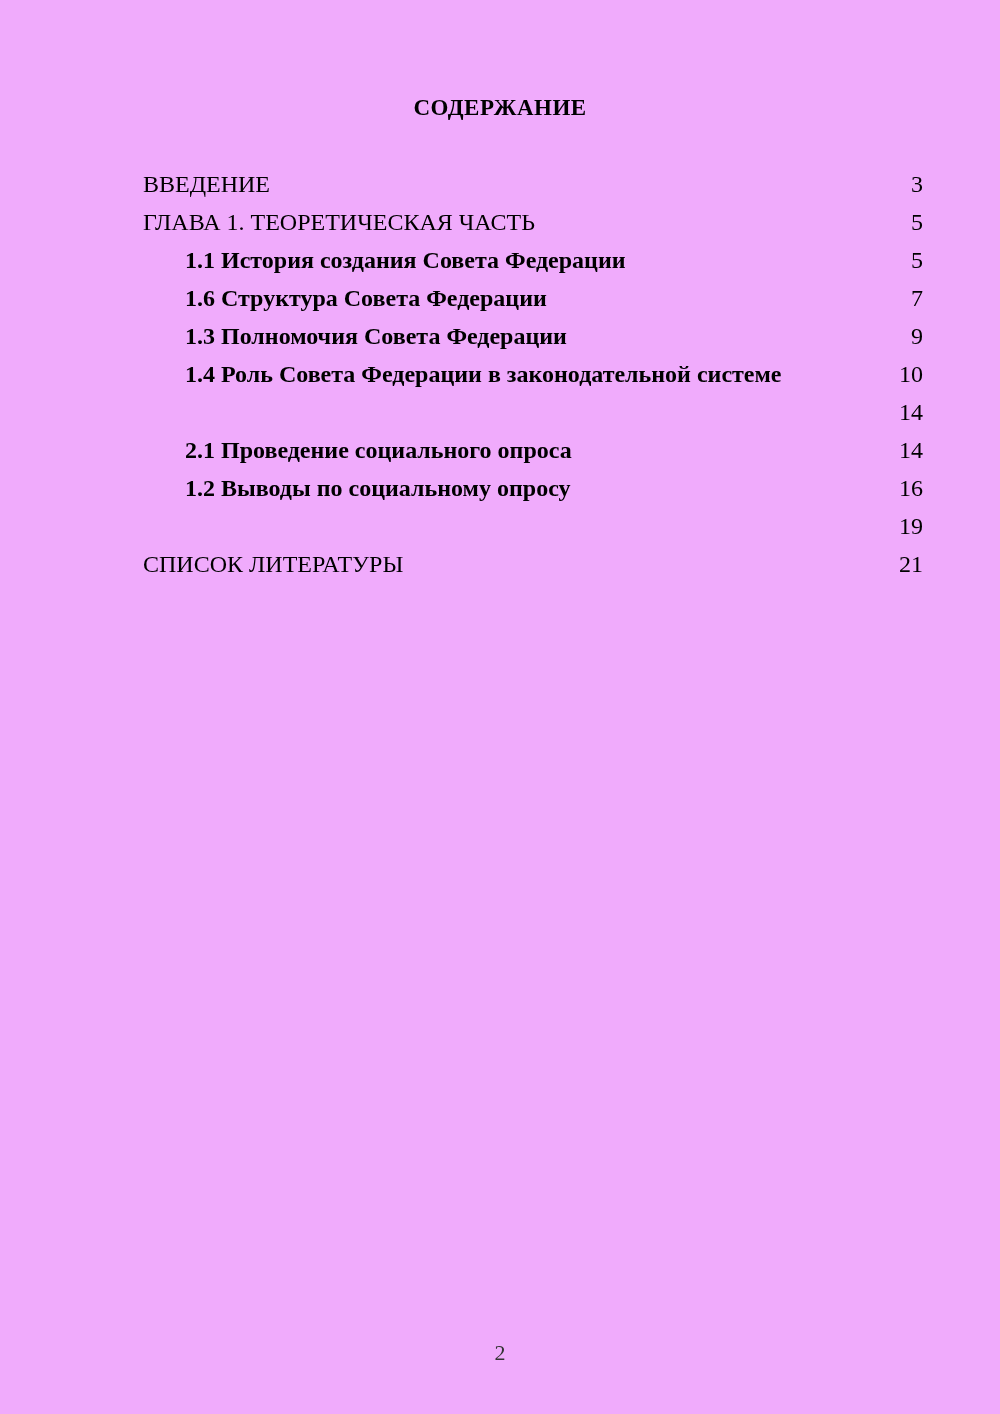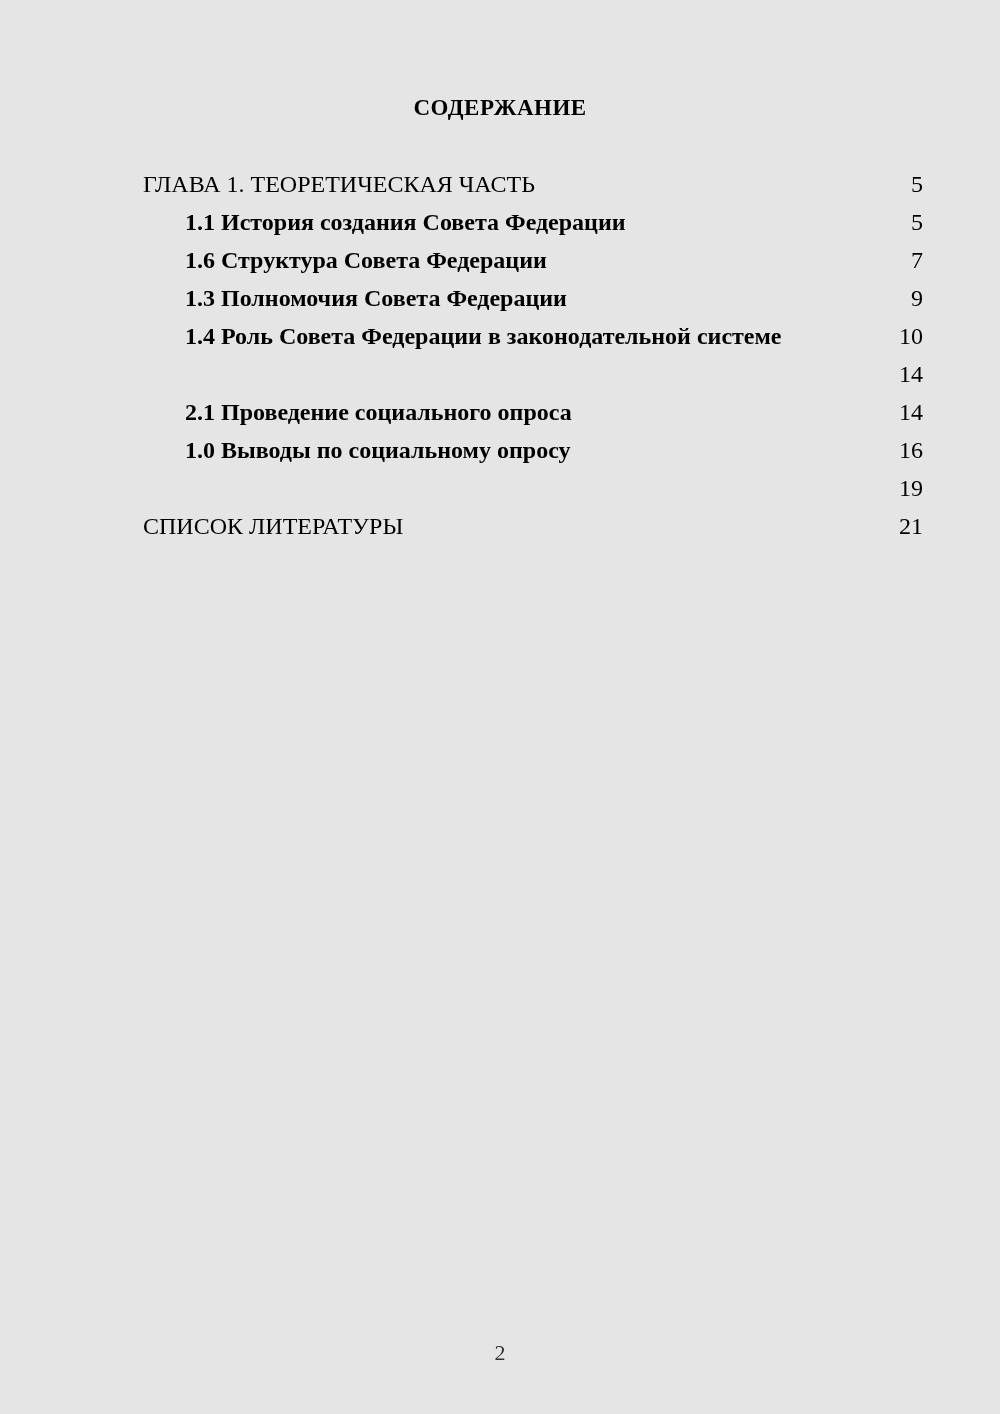--- a/index.html
+++ b/index.html
@@ -4,21 +4,21 @@
 <style>
   html, body {
     margin: 0;
     padding: 0;
     background: #ffffff;
   }
   .page {
     position: relative;
     width: 1000px;
     height: 1414px;
-    background: #e5e5e5;
+    background: #f0abfc;
     font-family: "Liberation Serif", "DejaVu Serif", serif;
     color: #000000;
     box-sizing: border-box;
     overflow: hidden;
   }
   .doc-title {
     text-align: center;
     font-weight: bold;
     font-size: 23px;
     letter-spacing: 0.5px;
@@ -70,20 +70,25 @@
 </style>
 </head>
 <body>
 
 <div class="page">
 
   <h1 class="doc-title">СОДЕРЖАНИЕ</h1>
 
   <ul class="toc" id="toc-list">
       <li class="toc-row level-1">
+        <span class="label">ВВЕДЕНИЕ</span>
+        <span class="filler"></span>
+        <span class="page-num">3</span>
+      </li>
+      <li class="toc-row level-1">
         <span class="label">ГЛАВА 1. ТЕОРЕТИЧЕСКАЯ ЧАСТЬ</span>
         <span class="filler"></span>
         <span class="page-num">5</span>
       </li>
       <li class="toc-row level-2">
         <span class="label">1.1 История создания Совета Федерации</span>
         <span class="filler"></span>
         <span class="page-num">5</span>
       </li>
       <li class="toc-row level-2">
@@ -104,21 +109,21 @@
       <li class="toc-row level-1">
         <span class="filler"></span>
         <span class="page-num">14</span>
       </li>
       <li class="toc-row level-2">
         <span class="label">2.1 Проведение социального опроса</span>
         <span class="filler"></span>
         <span class="page-num">14</span>
       </li>
       <li class="toc-row level-2">
-        <span class="label">1.0 Выводы по социальному опросу</span>
+        <span class="label">1.2 Выводы по социальному опросу</span>
         <span class="filler"></span>
         <span class="page-num">16</span>
       </li>
       <li class="toc-row level-1">
         <span class="filler"></span>
         <span class="page-num">19</span>
       </li>
       <li class="toc-row level-1">
         <span class="label">СПИСОК ЛИТЕРАТУРЫ</span>
         <span class="filler"></span>

